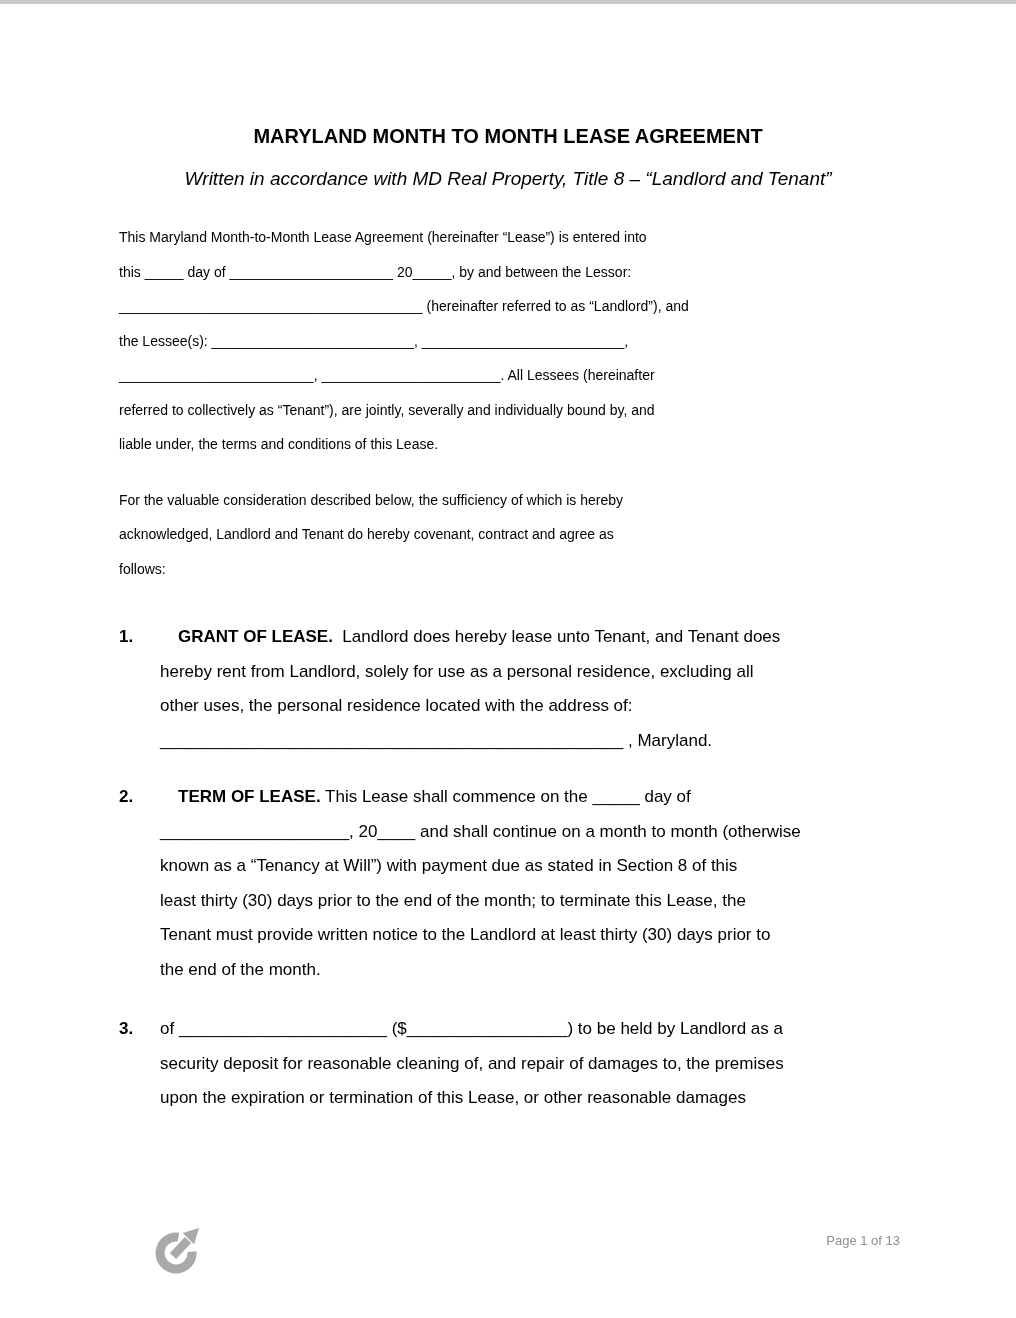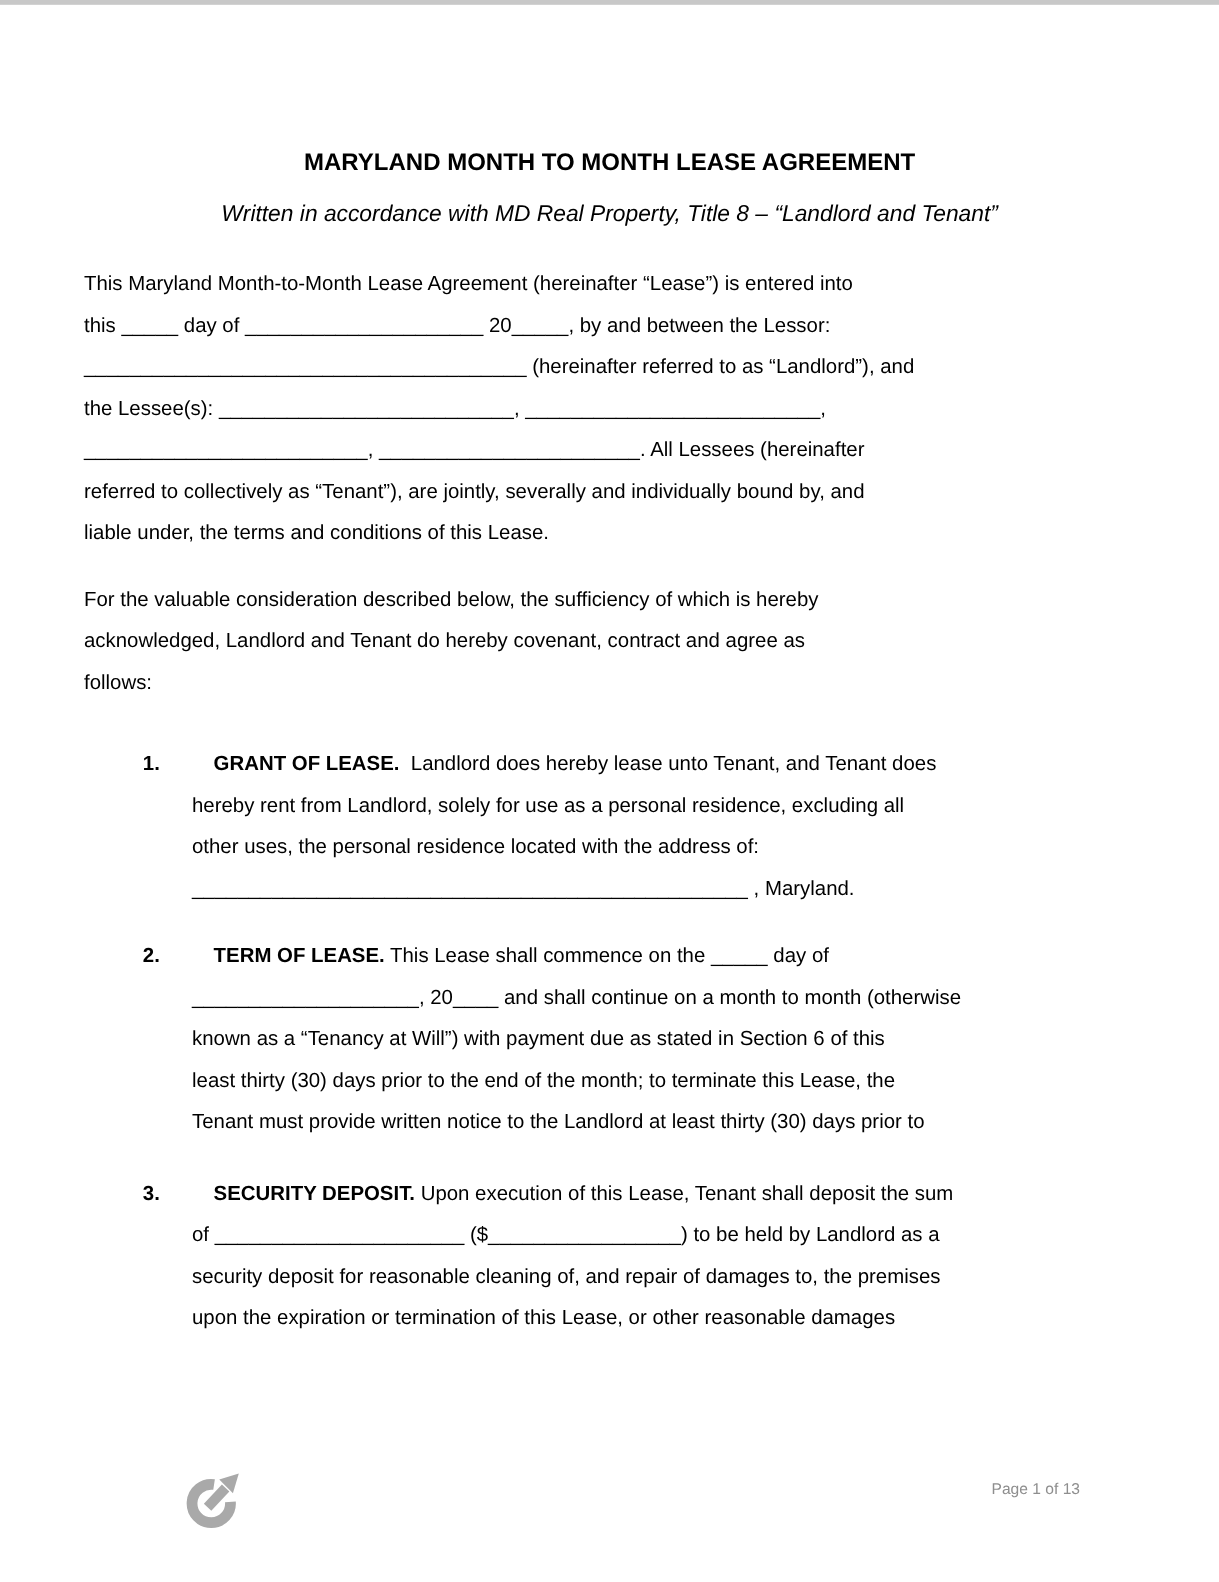--- a/index.html
+++ b/index.html
@@ -11,21 +11,21 @@
   }
   .topbar{height:4px;width:100%;background:#c8c8c8;}
   .title{
     margin:114px 40px 0;text-align:center;
     font-size:20px;line-height:36px;font-weight:bold;
   }
   .subtitle{
     margin-top:14px;text-align:center;
     font-style:italic;font-size:19px;line-height:22px;
   }
-  .para{margin-left:70px;font-size:17px;line-height:34.5px;}
+  .para{margin-left:119px;font-size:14px;line-height:34.5px;}
   .p1{margin-top:30px;}
   .p2{margin-top:21px;}
   .ln{white-space:pre;}
   .section{display:flex;margin-left:119px;font-size:17px;line-height:34.5px;}
   .s1{margin-top:34px;}
   .s2{margin-top:22px;}
   .s3{margin-top:25px;}
   .num{width:41px;font-weight:bold;flex:none;}
   .sbody b{font-weight:bold;margin-left:18px;}
   .logo{position:absolute;left:155px;top:1220px;width:46px;height:54px;}
@@ -70,31 +70,31 @@
         </div>
     </div>
   </div>
 
   <div class="section s2">
     <div class="num">2.</div>
     <div class="sbody">
       <div class="ln"><b>TERM OF LEASE.</b><span> This Lease shall commence on the _____ day of</span></div>
       <div>
           <div class="ln">____________________, 20____ and shall continue on a month to month (otherwise</div>
-          <div class="ln">known as a “Tenancy at Will”) with payment due as stated in Section 6 of this</div>
+          <div class="ln">known as a “Tenancy at Will”) with payment due as stated in Section 8 of this</div>
           <div class="ln">least thirty (30) days prior to the end of the month; to terminate this Lease, the</div>
           <div class="ln">Tenant must provide written notice to the Landlord at least thirty (30) days prior to</div>
+          <div class="ln">the end of the month.</div>
         </div>
     </div>
   </div>
 
   <div class="section s3">
     <div class="num">3.</div>
     <div class="sbody">
-      <div class="ln"><b>SECURITY DEPOSIT.</b><span> Upon execution of this Lease, Tenant shall deposit the sum</span></div>
       <div>
           <div class="ln">of ______________________ ($_________________) to be held by Landlord as a</div>
           <div class="ln">security deposit for reasonable cleaning of, and repair of damages to, the premises</div>
           <div class="ln">upon the expiration or termination of this Lease, or other reasonable damages</div>
         </div>
     </div>
   </div>
 
   <svg class="logo" viewBox="0 0 46 54" xmlns="http://www.w3.org/2000/svg">
     <path d="M 37 31.6 A 16 16 0 1 1 23.4 17.1" fill="none" stroke="#a9a9a9" stroke-width="9"></path>

